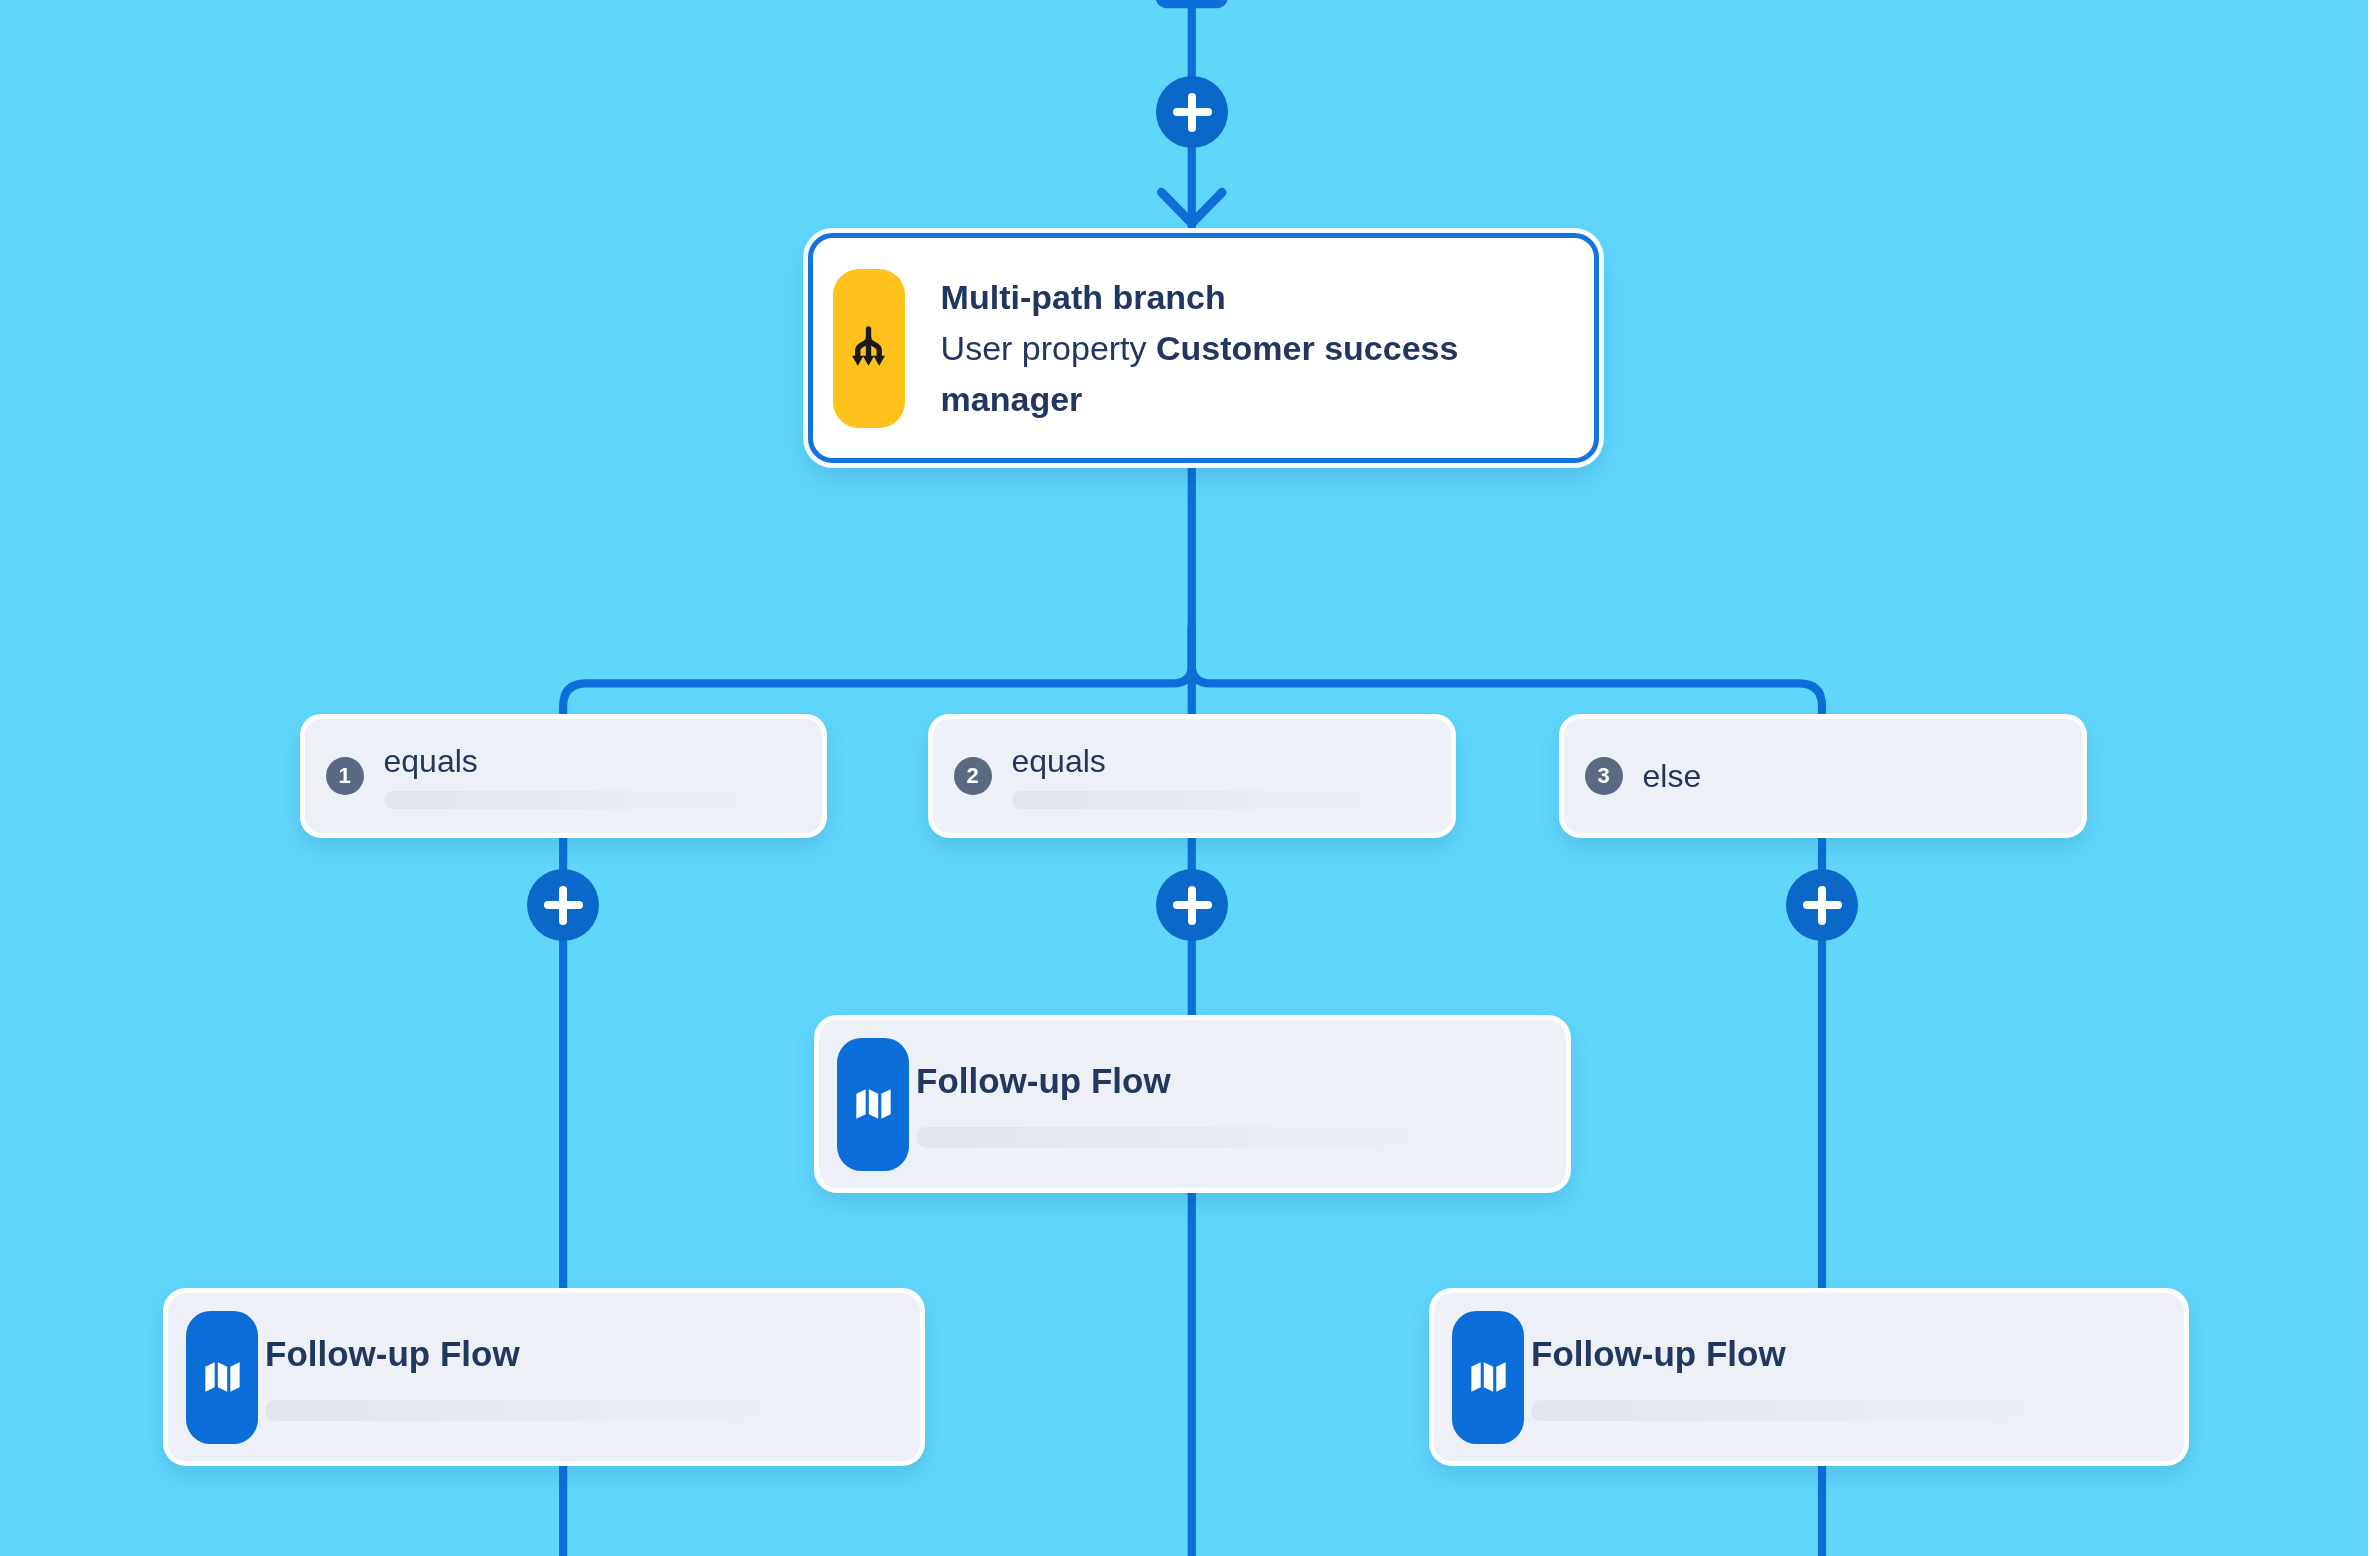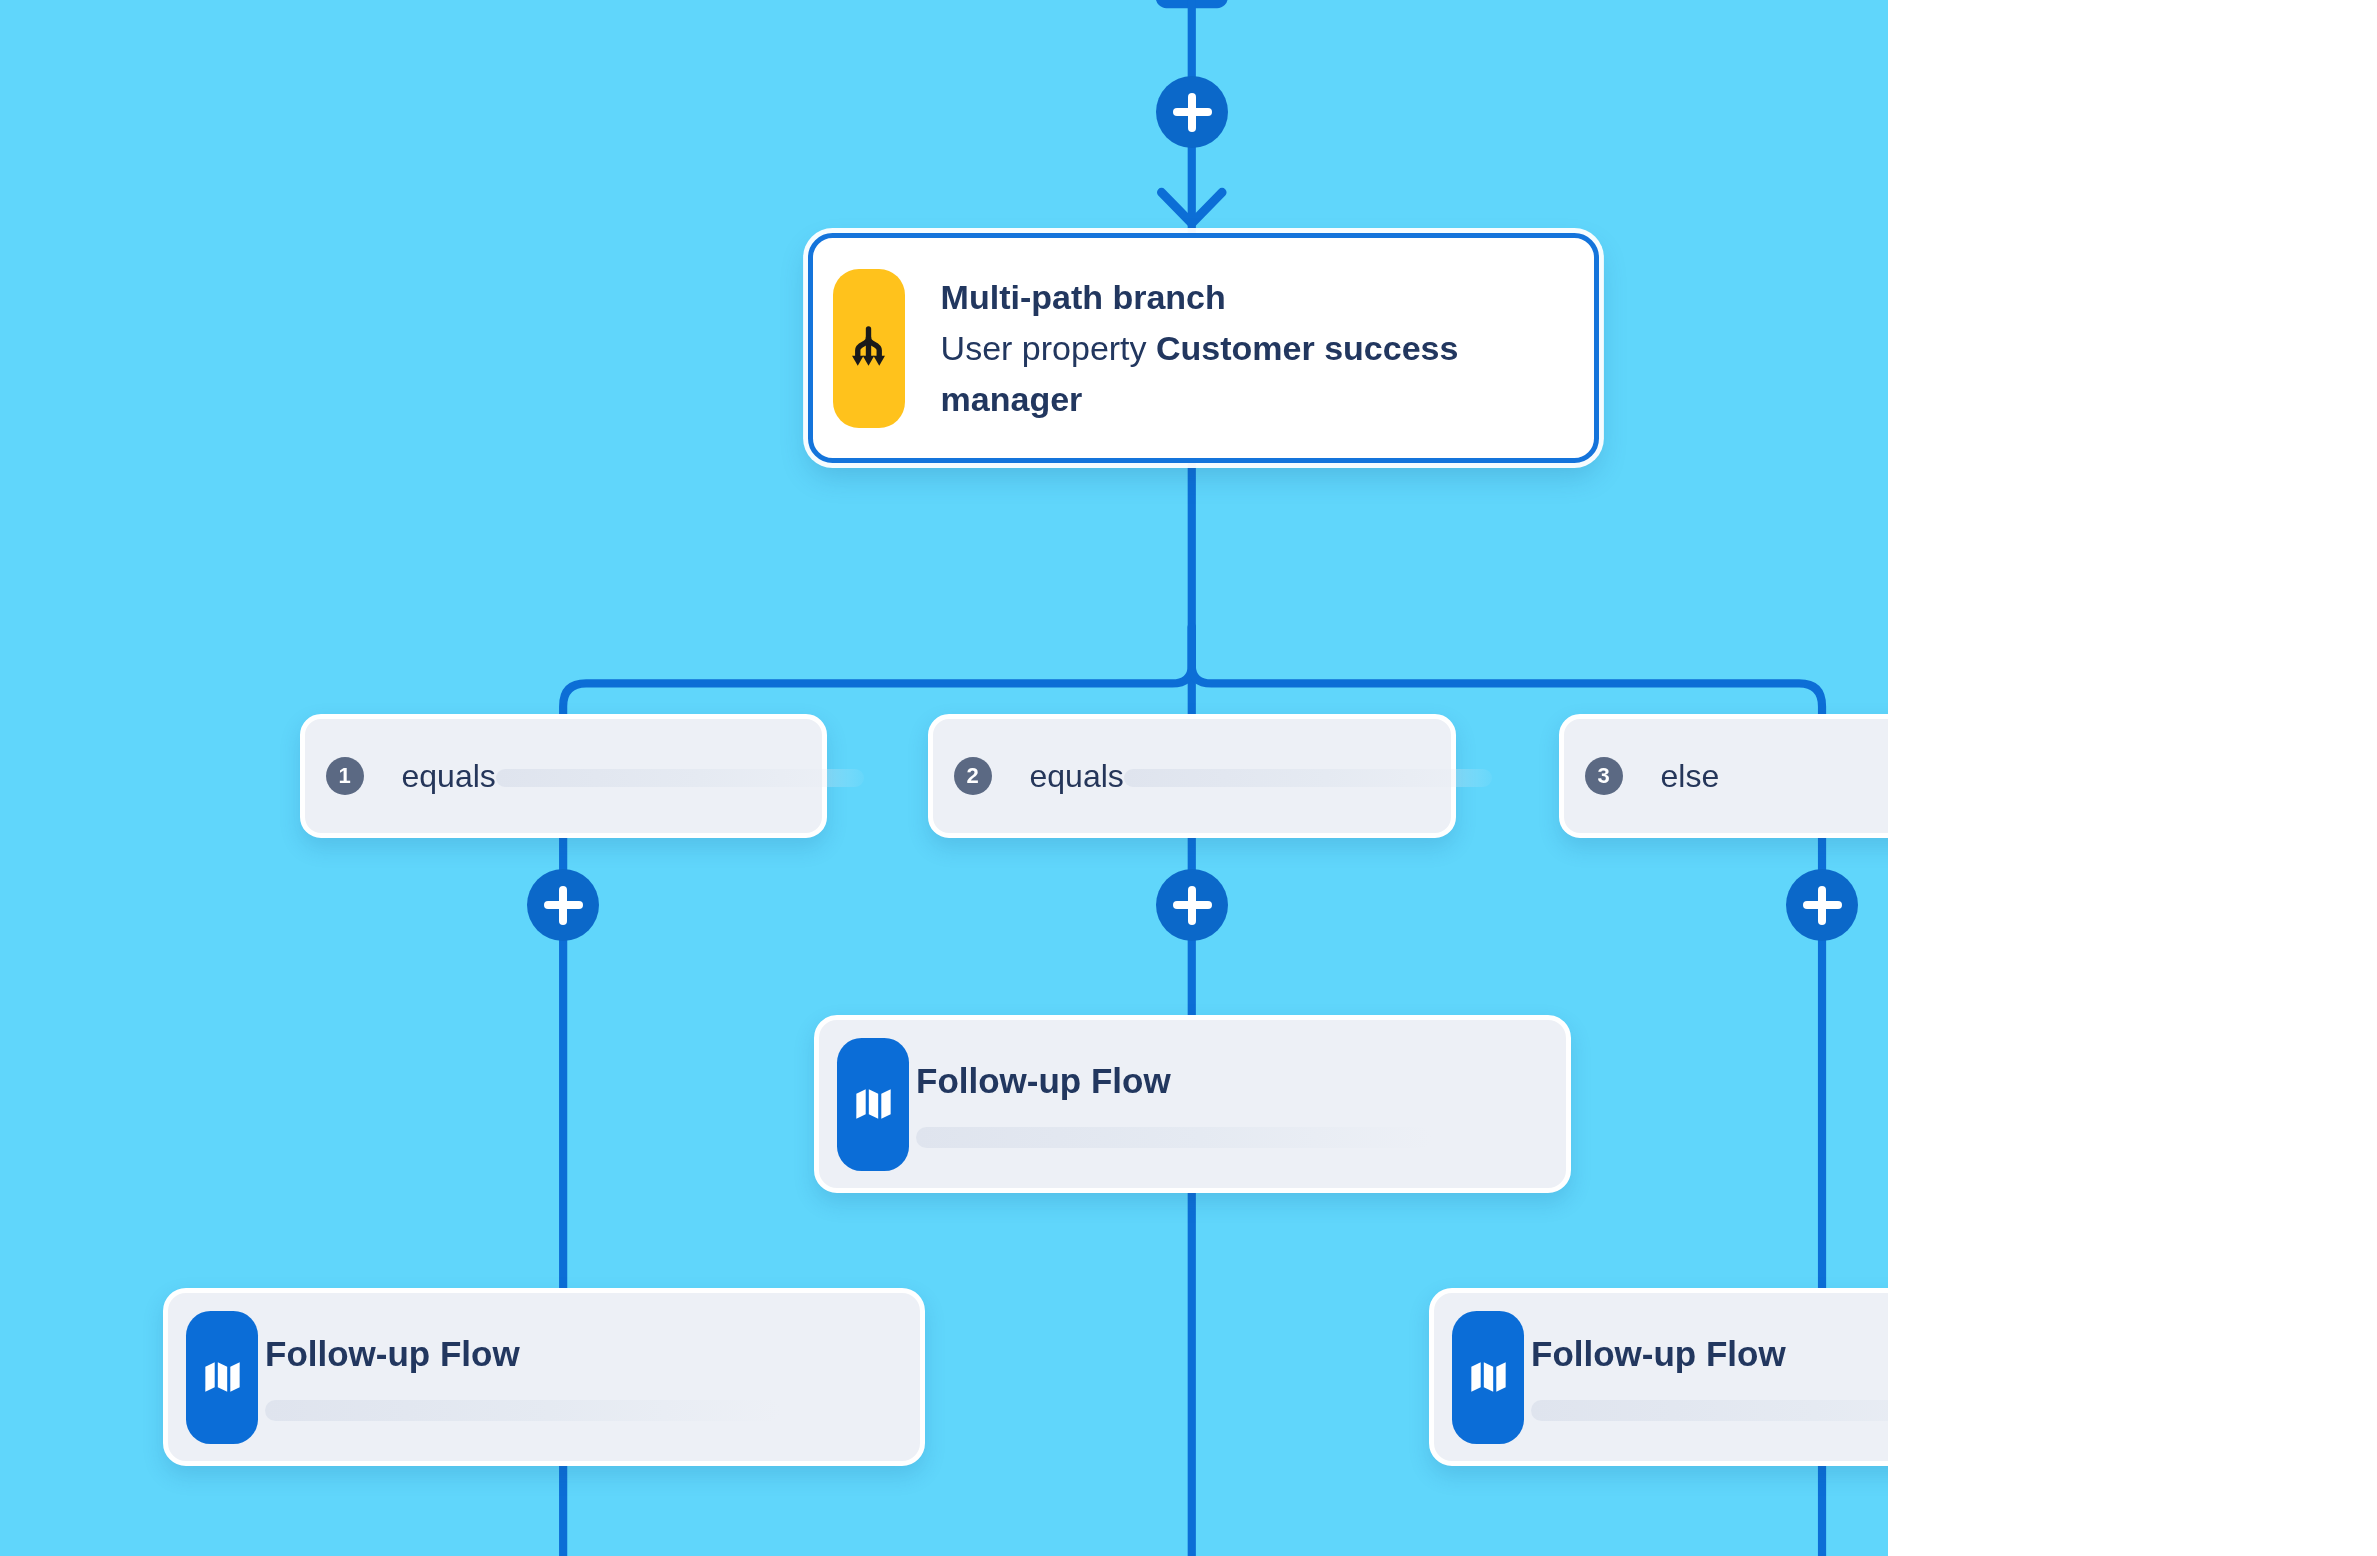--- a/index.html
+++ b/index.html
@@ -3,21 +3,21 @@
 <meta charset="utf-8">
 <style>
   html, body { margin: 0; padding: 0; }
   body {
     width: 2377px; height: 1556px;
     font-family: "Liberation Sans", "DejaVu Sans", sans-serif;
     overflow: hidden;
   }
   .canvas {
     position: relative;
-    width: 1888px; height: 1556px;
+    width: 2368px; height: 1556px;
     background: #60d6fb;
     overflow: hidden;
   }
 
   
   .connectors {
     position: absolute; left: 0; top: 0;
     z-index: 1;
   }
 
@@ -73,22 +73,22 @@
   .badge {
     flex: none;
     width: 38px; height: 38px;
     border-radius: 50%;
     background: #5b6983;
     color: #ffffff;
     font-size: 22px; font-weight: 700;
     display: flex; align-items: center; justify-content: center;
   }
   .cond-body {
-    margin-left: 38px;
-    display: flex; flex-direction: row; justify-content: center;
+    margin-left: 20px;
+    display: flex; flex-direction: column; justify-content: center;
   }
   .cond-label {
     font-size: 32px;
     color: #25365a;
   }
   .skeleton-bar {
     height: 18px; width: 368px;
     border-radius: 9.8px;
     margin-top: 11.5px;
     background: linear-gradient(90deg, #dfe4ee 0%, #e5eaf2 55%, rgba(237,240,246,0.05) 100%);

